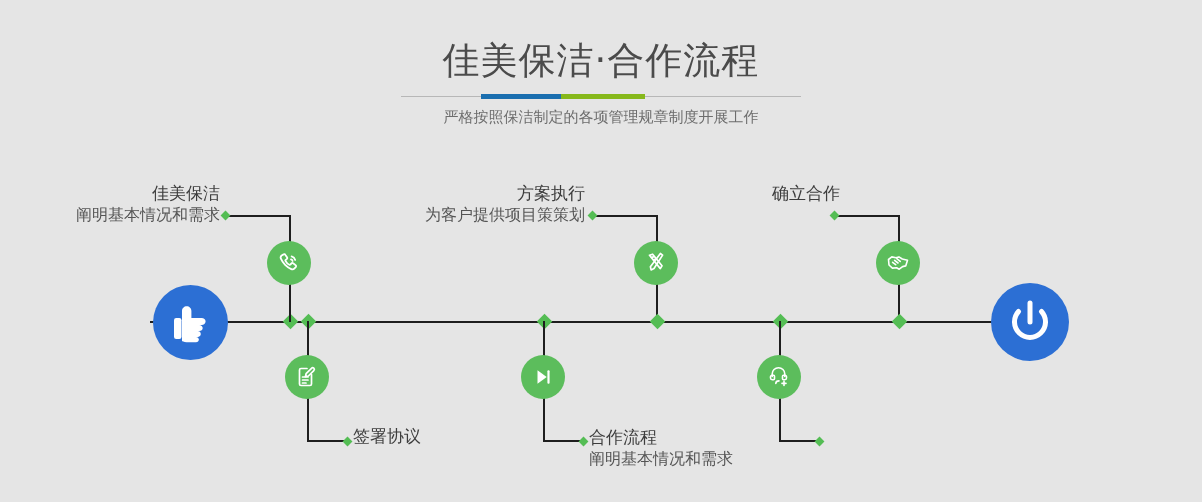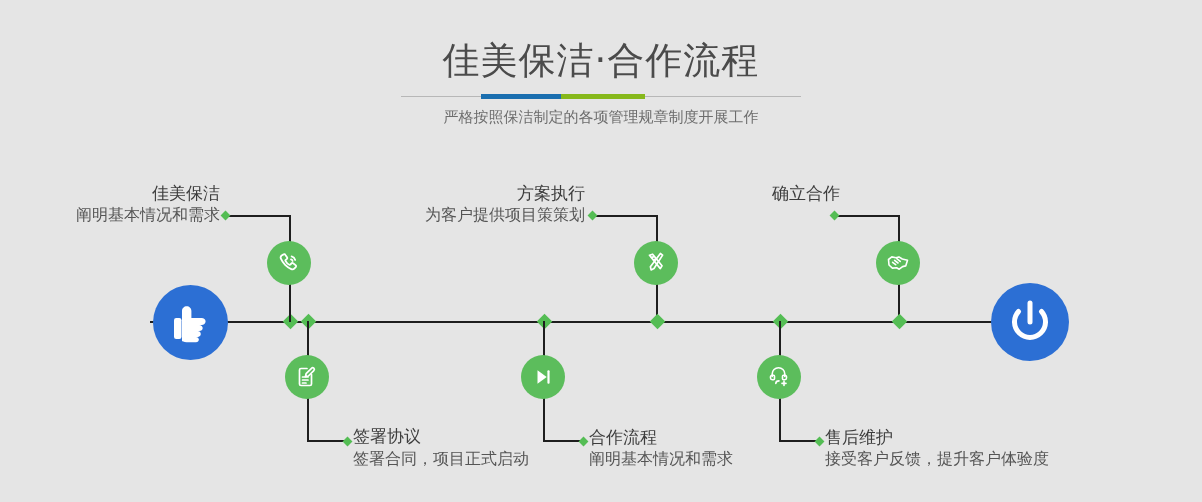--- a/index.html
+++ b/index.html
@@ -244,21 +244,20 @@
             <line x1="8.5" y1="13" x2="14" y2="13"></line>
             <line x1="8.5" y1="16" x2="14" y2="16"></line>
             <line x1="8.5" y1="19" x2="12" y2="19"></line>
             <path d="M19.8 4.2a1.7 1.7 0 0 1 0 2.4l-5.4 5.4-3 .7.7-3 5.4-5.4a1.7 1.7 0 0 1 2.3-.1z"></path>
           </g>
         </svg>
       </span>
     </div>
     <div class="node-label label-bottom" style="left:353px; top:276px; width:230px;font-family:Liberation Serif, serif;">
       <div class="title">签署协议</div>
-      <div class="desc">签署合同，项目正式启动</div>
     </div>
 
     <div class="diamond" style="left:539px; top:166px;"></div>
     <div class="v-line" style="left:656px; top:65px; height:107px;"></div>
     <div class="h-line" style="left:596px; top:65px; width:62px;"></div>
     <div class="label-dot" style="left:589px; top:62px;"></div>
     <div class="diamond" style="left:652px; top:166px;"></div>
     <div class="node-icon" style="left:634px; top:91px;">
       <span>
         <svg width="26" height="26" viewBox="0 0 26 26" aria-hidden="true">
@@ -323,19 +322,15 @@
             <path d="M6.2 12.5V10a6.3 6.3 0 0 1 12.6 0v2.5"></path>
             <path d="M6.2 11.3h1.4a.9.9 0 0 1 .9.9v2.6a.9.9 0 0 1-.9.9H6.2A1.7 1.7 0 0 1 4.5 14v-1a1.7 1.7 0 0 1 1.7-1.7z"></path>
             <path d="M18.8 11.3h-1.4a.9.9 0 0 0-.9.9v2.6a.9.9 0 0 0 .9.9h1.4a1.7 1.7 0 0 0 1.7-1.7v-1a1.7 1.7 0 0 0-1.7-1.7z"></path>
             <path d="M9.8 19.5c0-1.6 1.4-2.6 3.2-2.6"></path>
             <line x1="18" y1="17.4" x2="18" y2="21.4"></line>
             <line x1="16" y1="19.4" x2="20" y2="19.4"></line>
           </g>
         </svg>
       </span>
     </div>
-    <div class="node-label label-bottom" style="left:825px; top:276px; width:250px;">
-      <div class="title">售后维护</div>
-      <div class="desc">接受客户反馈，提升客户体验度</div>
-    </div>
 
   </div>
 </div>
 
 </body></html>

